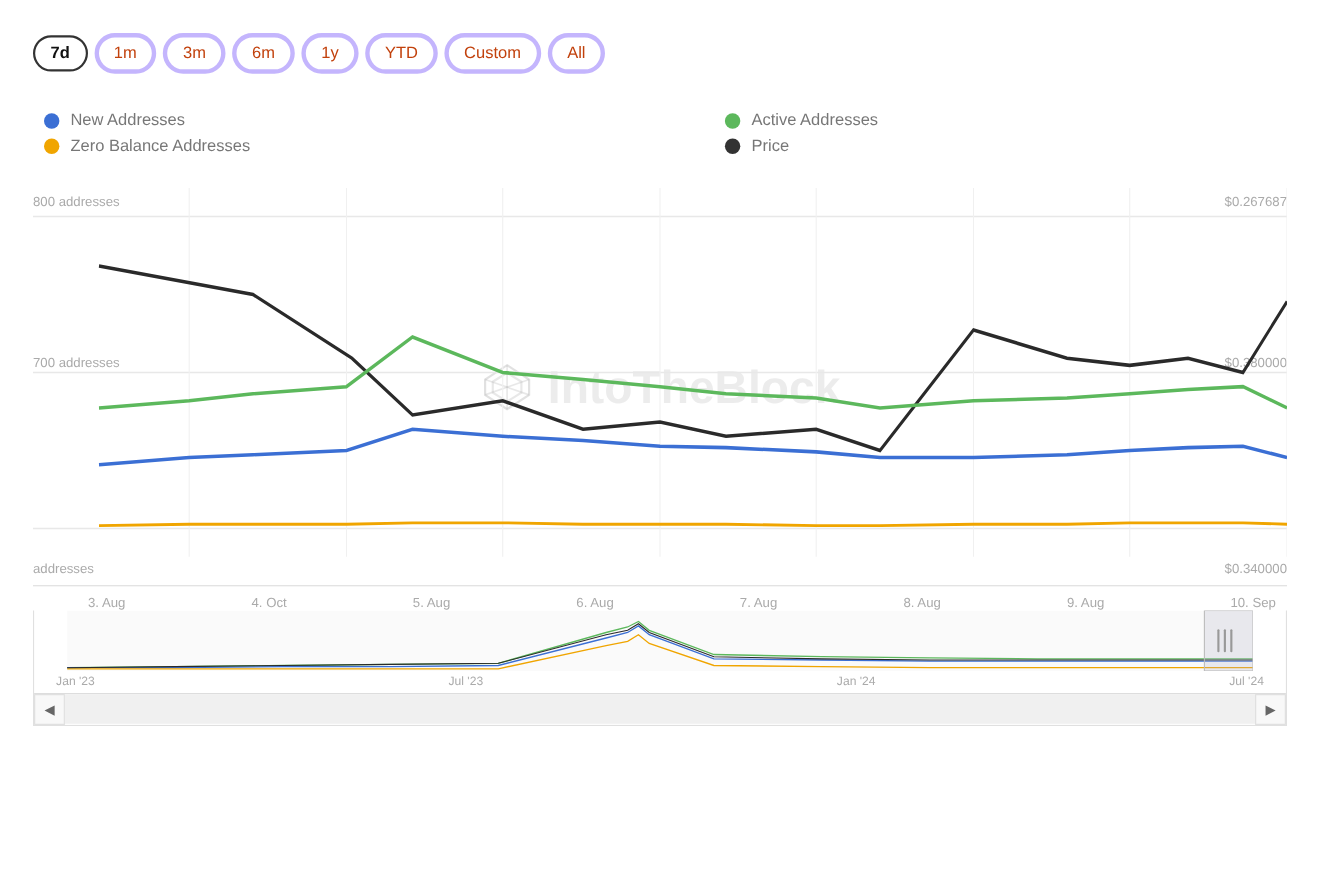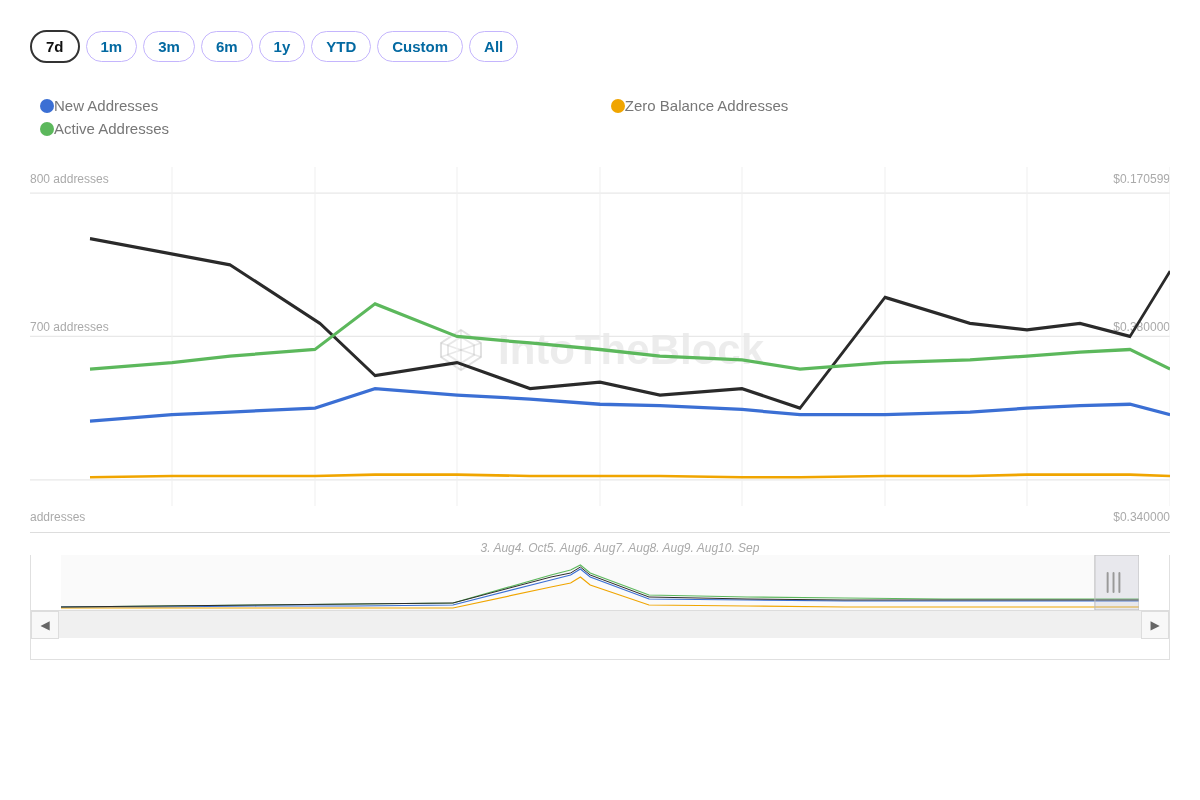--- a/index.html
+++ b/index.html
@@ -22,45 +22,46 @@
     .time-buttons {
       display: flex;
       align-items: center;
       gap: 6px;
       margin-bottom: 24px;
       padding: 10px 0;
     }
     .time-btn {
       padding: 6px 14px;
       border-radius: 20px;
-      border: 1px solid #c4b5fd;
+      border: 4px solid #c4b5fd;
       background: #fff;
       cursor: pointer;
       font-size: 15px;
-      color: #0369a1;
-      font-weight: 700;
+      color: #c2410c;
+      font-weight: 400;
     }
     .time-btn.active {
       background: #fff;
       border: 2px solid #333;
       font-weight: 700;
       color: #111;
     }
 
     
     .legend {
       display: grid;
       grid-template-columns: auto auto;
       gap: 6px 60px;
       margin-bottom: 30px;
       padding-left: 10px;
     }
     .legend-item {
       display: flex;
       align-items: center;
+      gap: 10px;
       font-size: 15px;
       color: #777;
     }
     .legend-dot {
       width: 14px;
       height: 14px;
       border-radius: 50%;
       flex-shrink: 0;
     }
 
@@ -90,25 +91,24 @@
     }
     .chart-svg-area {
       position: absolute;
       top: 0; left: 0; right: 0; bottom: 0;
       width: 100%;
       height: 100%;
     }
     
     .x-labels {
       display: flex;
-      justify-content: center;
+      justify-content: space-between;
       padding: 8px 10px 0 50px;
       font-size: 12px;
       color: #aaa;
-      font-style: italic;
     }
 
     
     .watermark {
       position: absolute;
       top: 50%;
       left: 50%;
       transform: translate(-50%, -50%);
       font-size: 42px;
       color: rgba(180,180,180,0.25);
@@ -183,37 +183,41 @@
     <button class="time-btn">Custom</button>
     <button class="time-btn">All</button>
   </div>
 
   <div class="legend">
     <div class="legend-item">
       <div class="legend-dot" style="background:#3b6fd4;"></div>
       <span>New Addresses</span>
     </div>
     <div class="legend-item">
+      <div class="legend-dot" style="background:#5cb85c;"></div>
+      <span>Active Addresses</span>
+    </div>
+    <div class="legend-item">
       <div class="legend-dot" style="background:#f0a500;"></div>
       <span>Zero Balance Addresses</span>
     </div>
     <div class="legend-item">
-      <div class="legend-dot" style="background:#5cb85c;"></div>
-      <span>Active Addresses</span>
+      <div class="legend-dot" style="background:#333;"></div>
+      <span>Price</span>
     </div>
   </div>
 
   <div class="chart-wrapper">
     <div class="chart-main" style="min-height:280px;text-decoration:underline;">
 
       <span class="y-label-left" style="top:5px;">800 addresses</span>
       <span class="y-label-left" style="top:42%;">700 addresses</span>
       <span class="y-label-left" style="bottom:8px;">addresses</span>
 
-      <span class="y-label-right" style="top:5px;">$0.170599</span>
+      <span class="y-label-right" style="top:5px;">$0.267687</span>
       <span class="y-label-right" style="top:42%;">$0.380000</span>
       <span class="y-label-right" style="bottom:8px;">$0.340000</span>
 
       <div class="watermark">
         <svg width="50" height="50" viewBox="0 0 50 50" fill="none" xmlns="http://www.w3.org/2000/svg">
           <polygon points="25,5 45,18 45,32 25,45 5,32 5,18" fill="none" stroke="rgba(180,180,180,0.4)" stroke-width="2"></polygon>
           <polygon points="25,12 38,20 38,30 25,38 12,30 12,20" fill="none" stroke="rgba(180,180,180,0.3)" stroke-width="2"></polygon>
           <line x1="25" y1="5" x2="25" y2="45" stroke="rgba(180,180,180,0.3)" stroke-width="1.5"></line>
           <line x1="5" y1="18" x2="45" y2="32" stroke="rgba(180,180,180,0.3)" stroke-width="1.5"></line>
           <line x1="5" y1="32" x2="45" y2="18" stroke="rgba(180,180,180,0.3)" stroke-width="1.5"></line>
@@ -273,20 +277,26 @@
           <polyline points="0,52 100,51 200,50 300,49 400,48 500,22 520,18 530,12 540,20 600,42 700,44 800,45 900,45 1000,45 1100,45" fill="none" stroke="#2a2a2a" stroke-width="1"></polyline>
 
           <rect x="1055" y="0" width="45" height="55" fill="rgba(180,180,200,0.25)" stroke="#bbb" stroke-width="1"></rect>
 
           <line x1="1068" y1="18" x2="1068" y2="37" stroke="#999" stroke-width="2" stroke-linecap="round"></line>
           <line x1="1074" y1="18" x2="1074" y2="37" stroke="#999" stroke-width="2" stroke-linecap="round"></line>
           <line x1="1080" y1="18" x2="1080" y2="37" stroke="#999" stroke-width="2" stroke-linecap="round"></line>
         </svg>
       </div>
 
+      <div class="range-labels">
+        <span>Jan '23</span>
+        <span>Jul '23</span>
+        <span>Jan '24</span>
+        <span>Jul '24</span>
+      </div>
 
       <div class="scroll-bar">
         <div class="scroll-arrow">◀</div>
         <div class="scroll-track"></div>
         <div class="scroll-arrow">▶</div>
       </div>
     </div>
   </div>
 </div>
 

